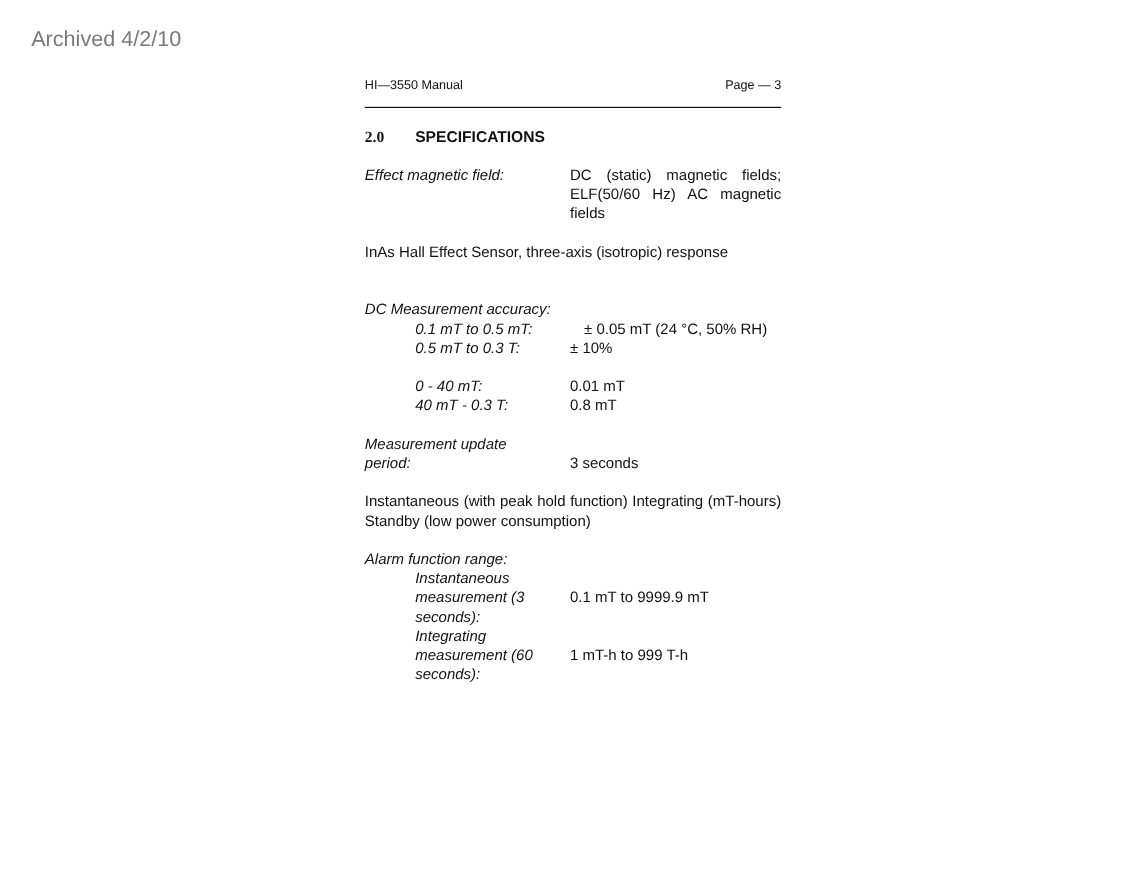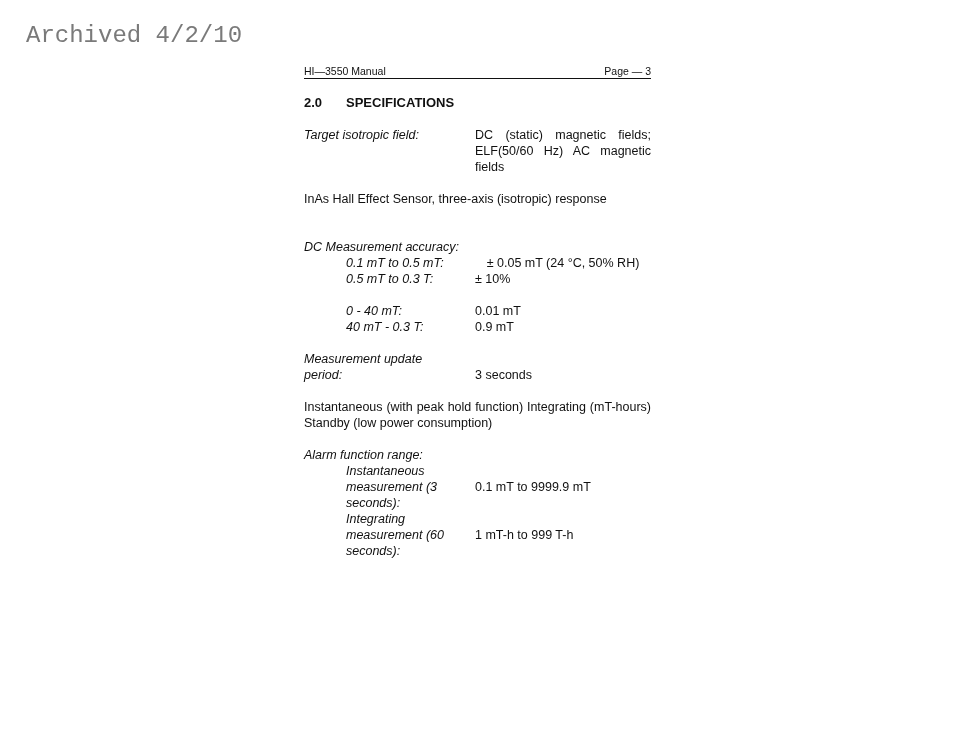--- a/index.html
+++ b/index.html
@@ -1,24 +1,24 @@
 <!DOCTYPE html>
 <html><head>
   <meta charset="utf-8">
   <style>
     html, body { margin: 0; padding: 0; background: #ffffff; }
     body { width: 954px; height: 738px; position: relative; overflow: hidden;
            font-family: "Liberation Sans", sans-serif; color: #111; }
-    .archived { position: absolute; left: 26px; top: 22px; font-size: 24px; color: #7a7a7a;
-                font-family: Liberation Mono, monospace; }
+    .archived { position: absolute; left: 26px; top: 22px; font-size: 18px; color: #7a7a7a;
+                font-family: Liberation Sans, sans-serif; }
     .page { position: absolute; left: 304px; top: 65px; width: 347px; }
     .header { display: flex; justify-content: space-between; font-size: 10.5px;
-              border-bottom: 1px solid #111; padding-bottom: 1px; line-height: 12px; }
+              border-bottom: 1px solid #111; padding-bottom: 12px; line-height: 12px; }
     .section-title { margin-top: 16px; font-weight: bold; font-size: 13px; line-height: 16px; }
-    .section-title .num { display: inline-block; width: 42px; }
+    .section-title .num { display: inline-block; width: 42px; font-family: Liberation Serif, serif; }
     .row { display: flex; font-size: 12.5px; line-height: 16px; }
     .label { width: 171px; font-style: italic; flex: none; }
     .label.sub { padding-left: 42px; width: 129px; }
     .value { flex: 1; text-align: justify; }
     .value.center { text-align: left; padding-left: 46px; }
     .gap { height: 16px; }
   </style>
 </head>
 <body>
 
@@ -29,21 +29,21 @@
     <span>HI—3550 Manual</span>
     <span>Page — 3</span>
   </div>
 
   <div class="section-title">
     <span class="num">2.0</span><span>SPECIFICATIONS</span>
   </div>
 
   <div class="gap"></div>
   <div class="row">
-    <div class="label">Target isotropic field:</div>
+    <div class="label">Effect magnetic field:</div>
     <div class="value">DC (static) magnetic fields; ELF(50/60 Hz) AC magnetic fields</div>
   </div>
 
   <div class="gap"></div>
   <div class="row">
     <div class="value">InAs Hall Effect Sensor, three-axis (isotropic) response</div>
   </div>
 
   <div class="gap"></div>
 
@@ -60,21 +60,21 @@
     <div class="value">± 10%</div>
   </div>
 
   <div class="gap"></div>
   <div class="row">
     <div class="label sub">0 - 40 mT:</div>
     <div class="value">0.01 mT</div>
   </div>
   <div class="row">
     <div class="label sub">40 mT - 0.3 T:</div>
-    <div class="value">0.9 mT</div>
+    <div class="value">0.8 mT</div>
   </div>
 
   <div class="gap"></div>
   <div class="row">
     <div class="label">Measurement update</div>
   </div>
   <div class="row">
     <div class="label">period:</div>
     <div class="value">3 seconds</div>
   </div>

